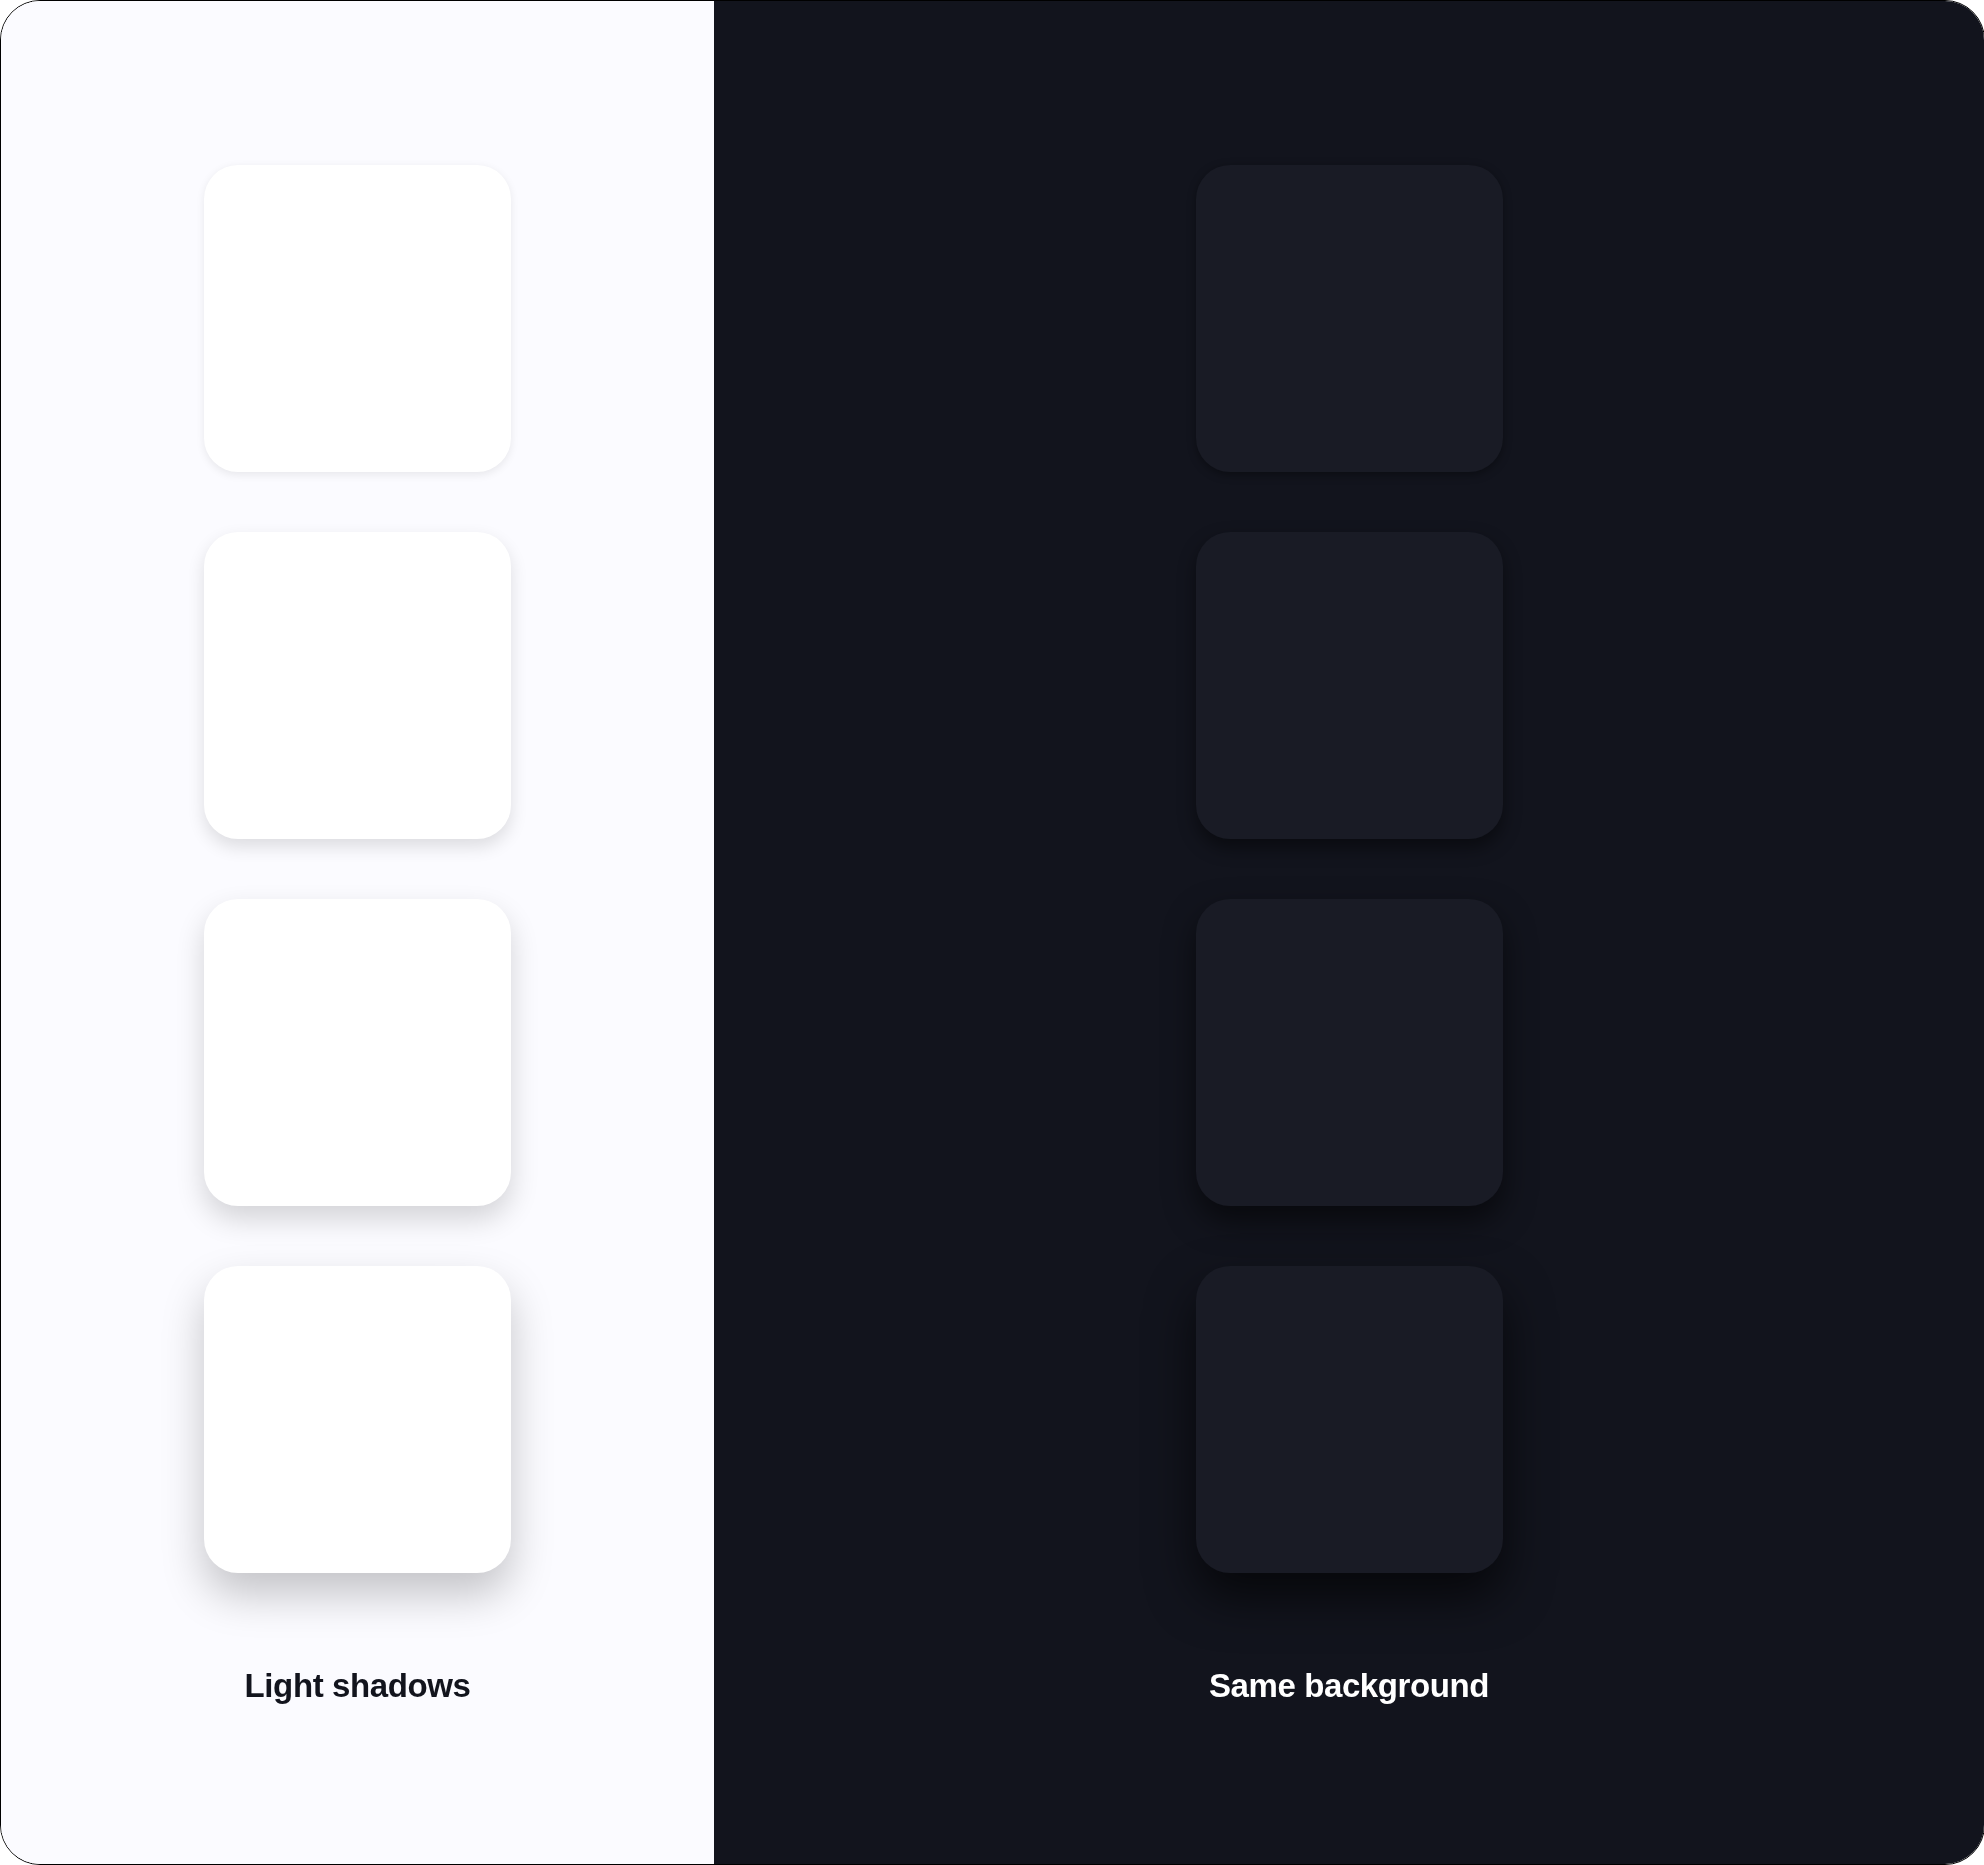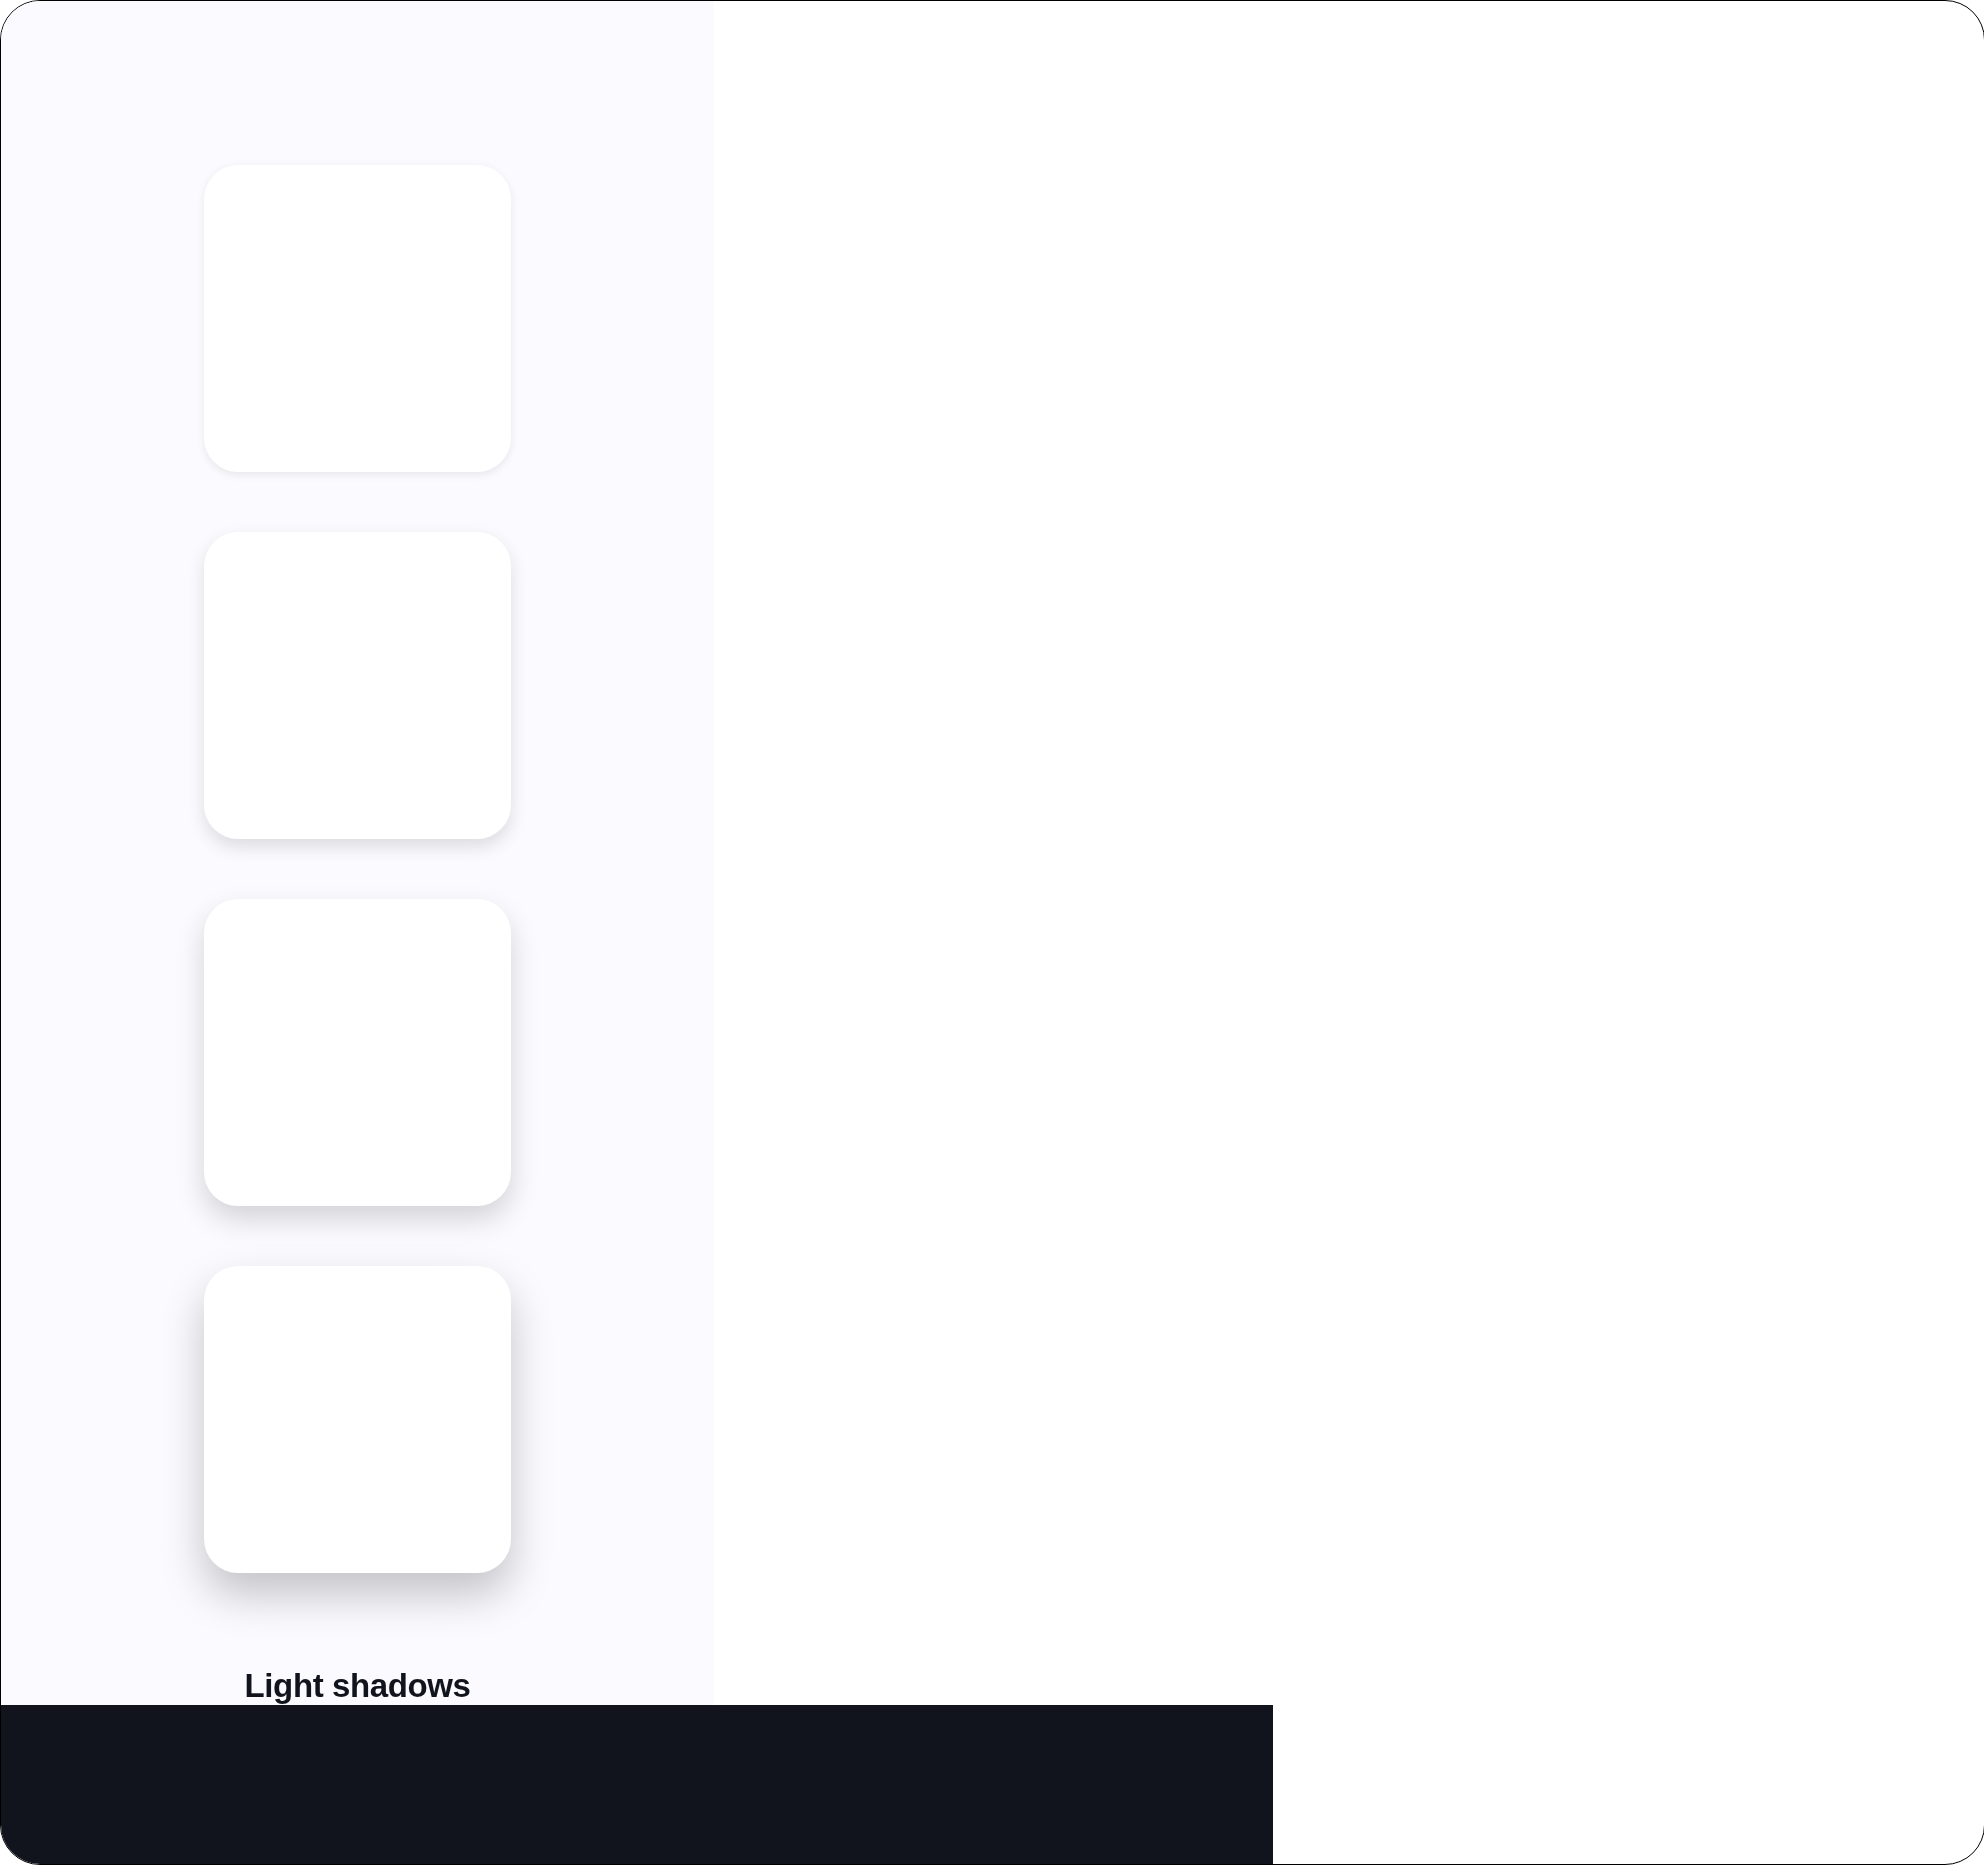--- a/index.html
+++ b/index.html
@@ -1,15 +1,15 @@
 <!DOCTYPE html>
 <html style="font-size:11.4px"><head>
 <meta charset="utf-8">
 <style>
-  * { box-sizing: border-box; margin: 0; padding: 0; flex-direction: column; }
+  * { box-sizing: border-box; margin: 0; padding: 0; }
   html, body { width: 100%; height: 100%; }
   body {
     font-family: -apple-system, BlinkMacSystemFont, "Segoe UI", Helvetica, Arial, sans-serif;
     background: #fff;
   }
 
   .page {
     width: 1985px;
     height: 1865px;
     position: relative;
@@ -94,18 +94,25 @@
       <div class="swatch sw-light s1"></div>
       <div class="swatch sw-light s2"></div>
       <div class="swatch sw-light s3"></div>
       <div class="swatch sw-light s4"></div>
       <div class="caption caption-light">Light shadows</div>
     </div>
   </div>
 
   <div class="panel-dark">
 
+    <div class="column">
+      <div class="swatch sw-same s1"></div>
+      <div class="swatch sw-same s2"></div>
+      <div class="swatch sw-same s3"></div>
+      <div class="swatch sw-same s4"></div>
+      <div class="caption caption-dark">Same background</div>
+    </div>
 
 
   </div>
 
 </div>
 
 
 </body></html>

